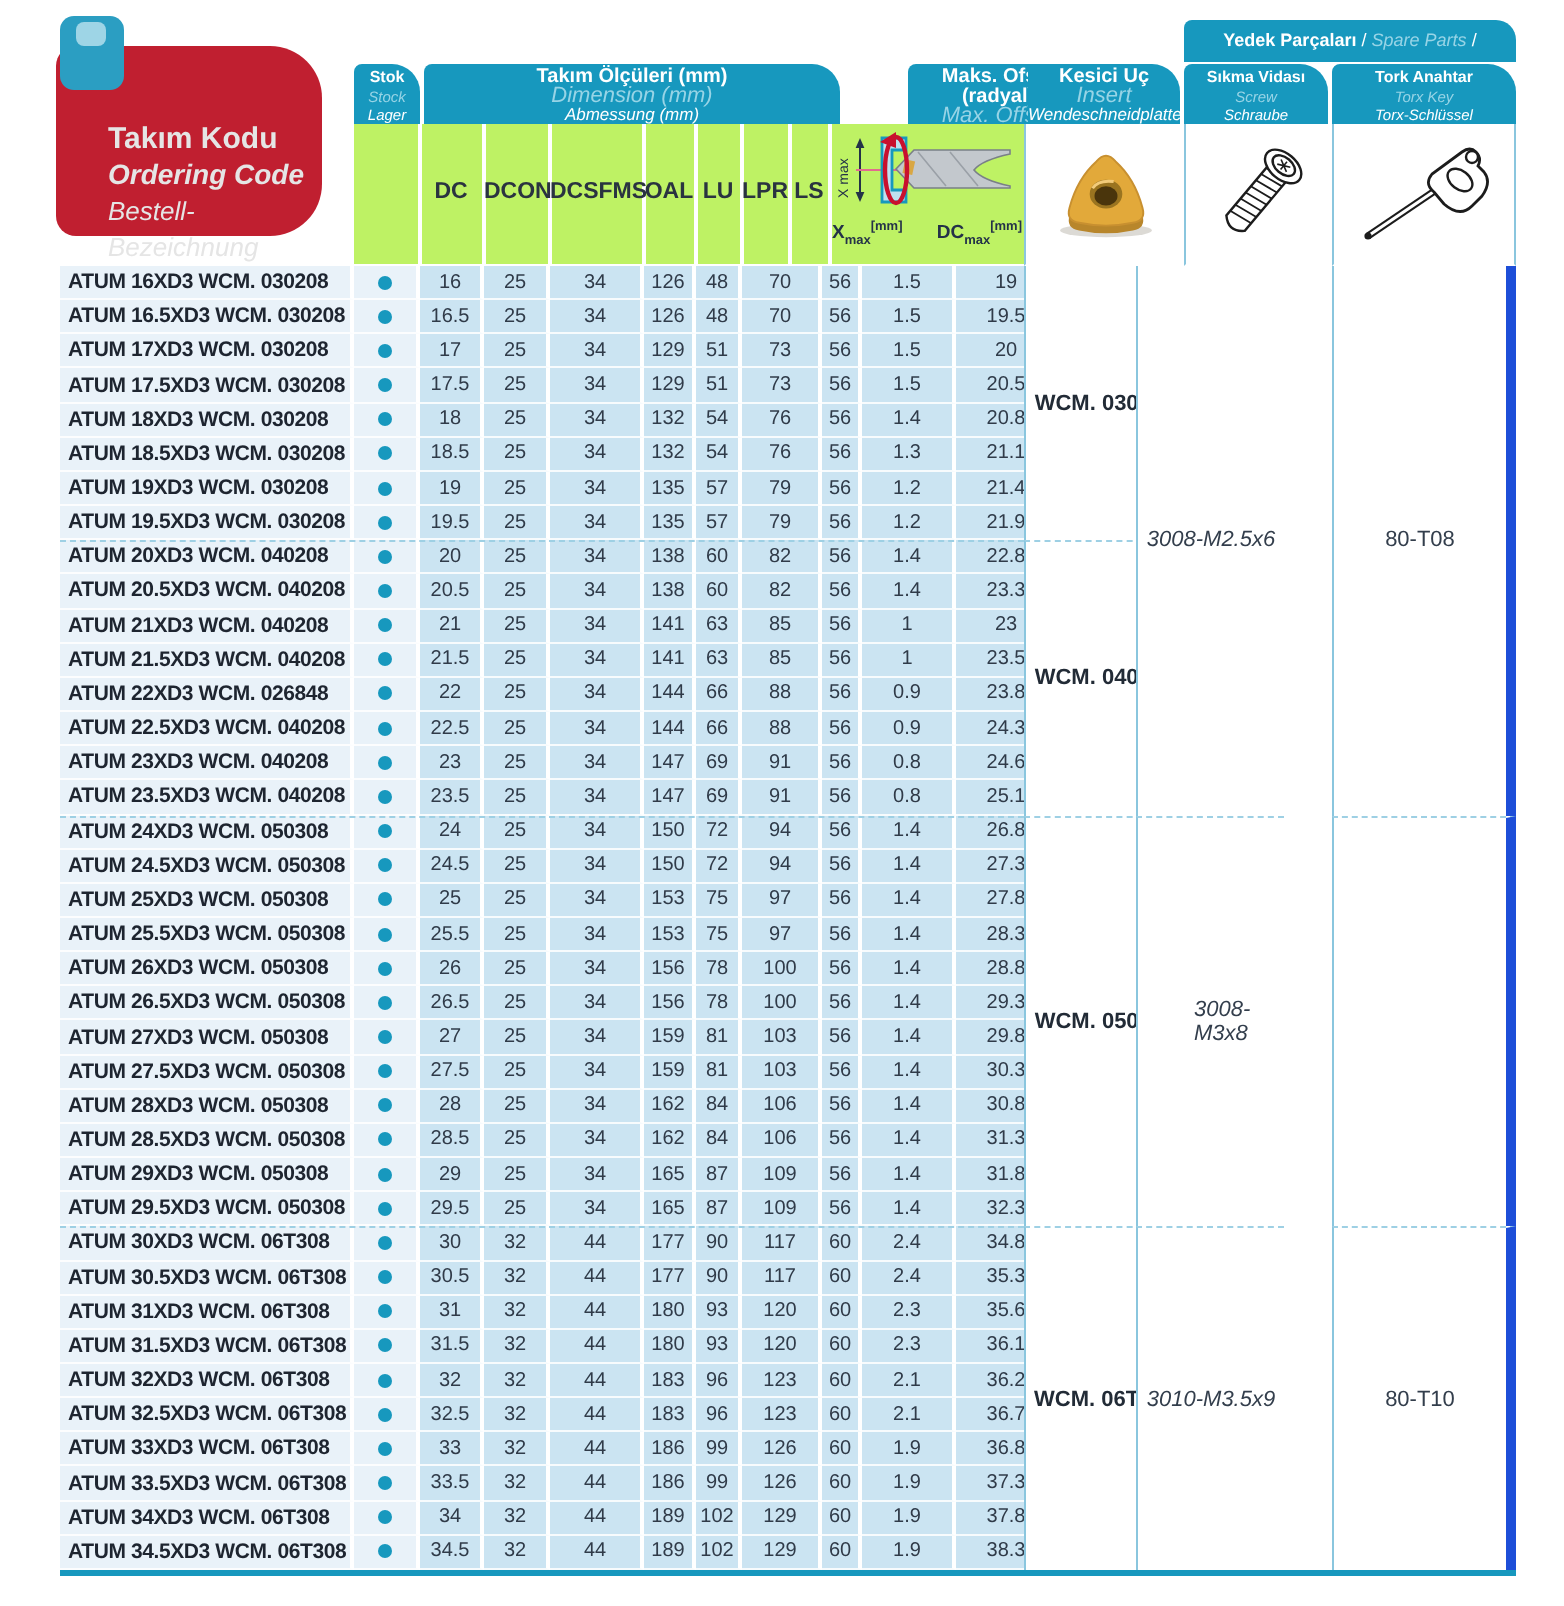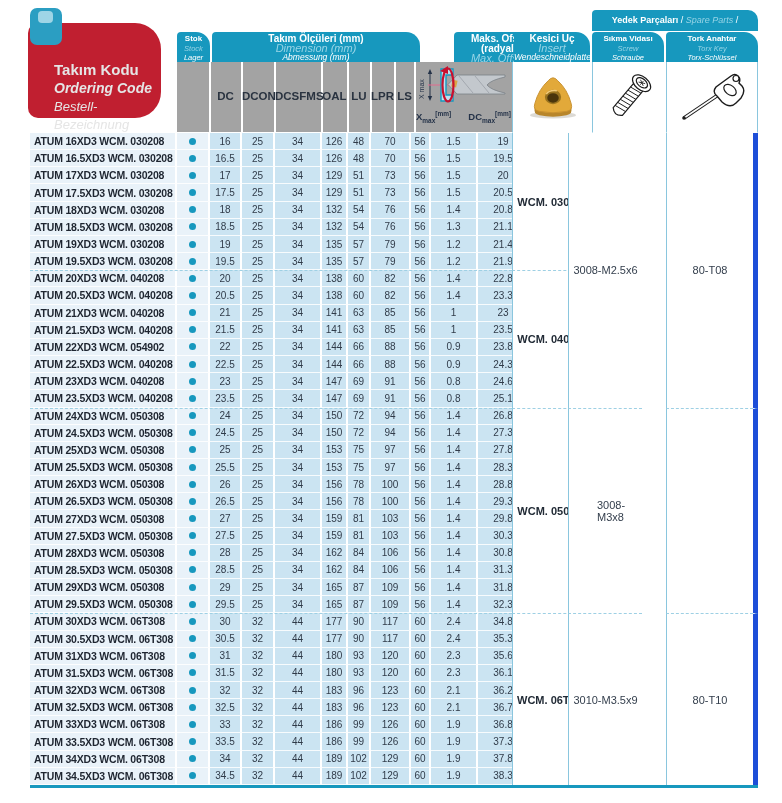--- a/index.html
+++ b/index.html
@@ -31,21 +31,21 @@
   .band-ofs{left:422px;width:90px;margin-left:32px;}
   .band-kes{left:514px;width:76px;}
   .band-screw{left:592px;width:72px;}
   .band-torx{left:666px;width:92px;}
   .band-spare{left:592px;top:10px;width:166px;height:21px;border-radius:4px 10px 0 0;
               font-size:9px;line-height:20px;padding-top:0;}
   .band-spare .tr{font-weight:bold;}
   .band-spare .en{font-style:italic;color:#97D4E6;}
 
   
-  .subhead{position:absolute;left:177px;top:62px;width:335px;height:71px;background:#a3a3a3;border-bottom:1px solid #fff;}
+  .subhead{position:absolute;left:177px;top:62px;width:335px;height:71px;background:#bef264;border-bottom:1px solid #fff;}
   .vsep{position:absolute;top:0;width:2px;height:100%;background:#fff;}
   .dimlab{position:absolute;top:28px;text-align:center;font-weight:bold;font-size:11.5px;color:#2A3340;}
   .odiag{position:absolute;left:240px;top:1px;width:93px;height:46px;}
   .odlabels{position:absolute;left:238px;top:48px;width:97px;display:flex;justify-content:space-between;
             font-weight:bold;font-size:9.5px;color:#243248;padding:0 1px;}
   .odlabels sub{font-size:6.5px;}
   .odlabels .unit{font-size:6.5px;vertical-align:super;}
 
   .iconcell{position:absolute;top:62px;height:71px;background:#fff;border-left:1px solid #8AC6DE;
             display:flex;align-items:center;justify-content:center;border-bottom:1px solid #fff;}
@@ -66,21 +66,21 @@
   .c-lu{width:23px;}.c-lpr{width:40px;}.c-ls{width:20px;}.c-xmax{width:47px;}
   .c-dcmax{width:50px;border-right:none;}
   .c-rest{flex:1;border:none;background:transparent;}
   .dot{width:7px;height:7px;border-radius:50%;background:#1798BE;}
 
   
   .mcell{position:absolute;background:#fff;display:flex;align-items:center;justify-content:center;
          font-size:11px;color:#333E4C;border-left:1px solid #8AC6DE;}
   .mcell.dashtop{border-top:1px dashed #9ED0E4;}
   .m-insert{left:482px;width:80px;font-weight:bold;color:#222B36;}
-  .m-screw{left:538px;width:74px;}
+  .m-screw{left:538px;width:74px;font-style:italic;}
   .m-torx{left:636px;width:92px;border-right:5px solid #1d4ed8;}
   .gdash{position:absolute;left:0;width:482px;height:0;border-top:1px dashed #9ED0E4;}
   .bottomline{position:absolute;left:30px;top:785px;width:728px;height:3px;background:#1798BE;}
 </style>
 </head>
 <body>
 
 <div class="page">
 
   <div class="redbox">
@@ -386,21 +386,21 @@
         <div class="cell c-num c-dcsfms">34</div>
         <div class="cell c-num c-oal">141</div>
         <div class="cell c-num c-lu">63</div>
         <div class="cell c-num c-lpr">85</div>
         <div class="cell c-num c-ls">56</div>
         <div class="cell c-num c-xmax">1</div>
         <div class="cell c-num c-dcmax">23.5</div>
         <div class="cell c-rest"></div>
       </div>
       <div class="row">
-        <div class="cell c-code">ATUM 22XD3 WCM. 054902</div>
+        <div class="cell c-code">ATUM 22XD3 WCM. 026848</div>
         <div class="cell c-stok">
           <div class="dot"></div>
         </div>
         <div class="cell c-num c-dc">22</div>
         <div class="cell c-num c-dcon">25</div>
         <div class="cell c-num c-dcsfms">34</div>
         <div class="cell c-num c-oal">144</div>
         <div class="cell c-num c-lu">66</div>
         <div class="cell c-num c-lpr">88</div>
         <div class="cell c-num c-ls">56</div>

